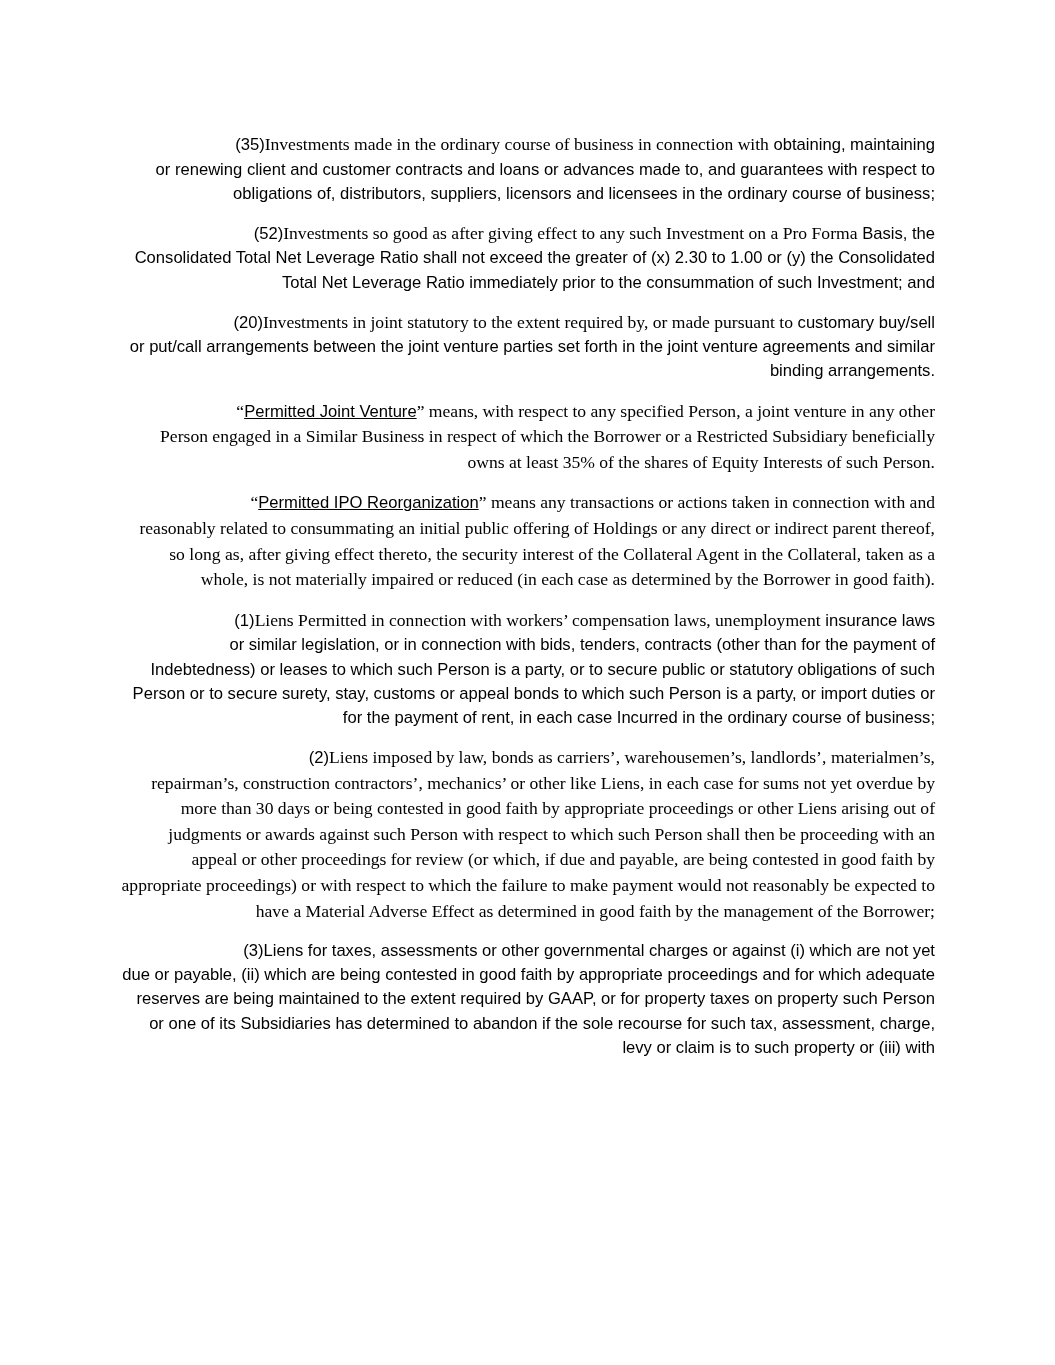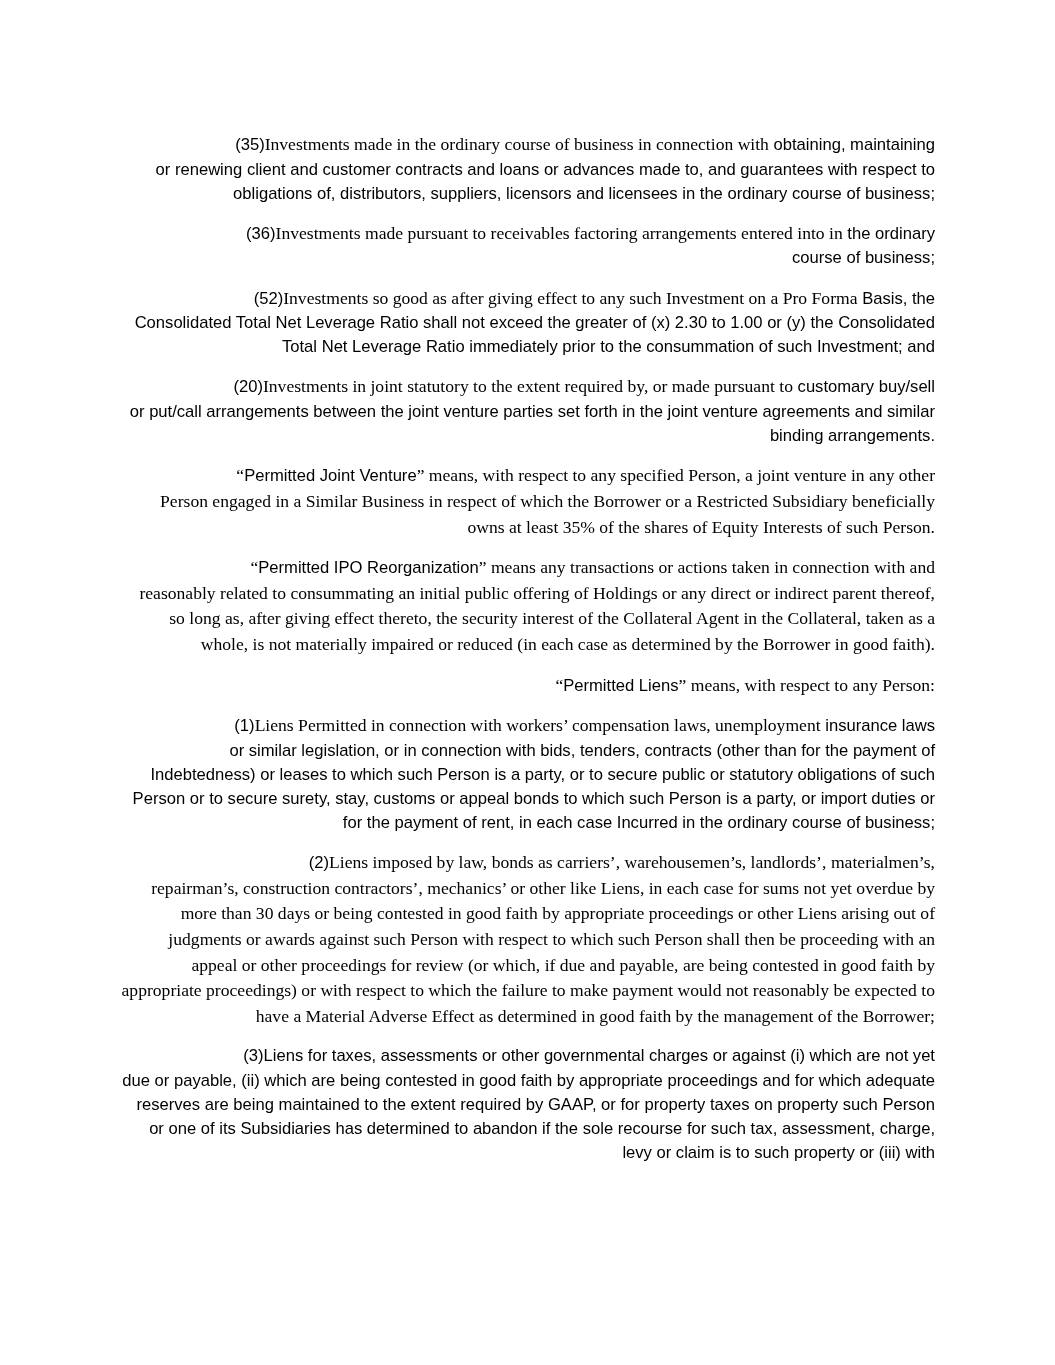--- a/index.html
+++ b/index.html
@@ -38,63 +38,57 @@
   p.numbered {
     text-indent: 0;
     padding-left: 0;
   }
   .num {
     display: inline-block;
     width: 66px;
     margin-left: 66px;
   }
   .defterm {
+    text-decoration: underline;
   }
   .serif {
     font-family: "Liberation Serif", serif;
     font-size: 17.6px;
   }
 </style>
 </head>
 <body>
 
 <div class="page">
   <div class="doc-body">
 
     <p class="numbered">
       <span class="num">(35)</span><span class="serif">Investments made in the ordinary course of business in connection with</span>
       <span>obtaining, maintaining or renewing client and customer contracts and loans or advances made to, and guarantees with respect to obligations of, distributors, suppliers, licensors and licensees in the ordinary course of business;</span>
     </p>
 
-    <p class="numbered">
-      <span class="num">(36)</span><span class="serif">Investments made pursuant to receivables factoring arrangements entered into in</span>
-      <span>the ordinary course of business;</span>
-    </p>
 
     <p class="numbered">
       <span class="num">(52)</span><span class="serif">Investments so good as after giving effect to any such Investment on a Pro Forma</span>
       <span>Basis, the Consolidated Total Net Leverage Ratio shall not exceed the greater of (x) 2.30 to 1.00 or (y) the Consolidated Total Net Leverage Ratio immediately prior to the consummation of such Investment; and</span>
     </p>
 
     <p class="numbered">
       <span class="num">(20)</span><span class="serif">Investments in joint statutory to the extent required by, or made pursuant to</span>
       <span>customary buy/sell or put/call arrangements between the joint venture parties set forth in the joint venture agreements and similar binding arrangements.</span>
     </p>
 
     <p class="indent">
       <span class="serif">“</span><span class="defterm">Permitted Joint Venture</span><span class="serif">”</span><span class="serif"> means, with respect to any specified Person, a joint venture in any other Person engaged in a Similar Business in respect of which the Borrower or a Restricted Subsidiary beneficially owns at least 35% of the shares of Equity Interests of such Person.</span>
     </p>
 
     <p class="indent">
       <span class="serif">“</span><span class="defterm">Permitted IPO Reorganization</span><span class="serif">”</span><span class="serif"> means any transactions or actions taken in connection with and reasonably related to consummating an initial public offering of Holdings or any direct or indirect parent thereof, so long as, after giving effect thereto, the security interest of the Collateral Agent in the Collateral, taken as a whole, is not materially impaired or reduced (in each case as determined by the Borrower in good faith).</span>
     </p>
 
-    <p class="indent">
-      <span class="serif">“</span><span class="defterm">Permitted Liens</span><span class="serif">”</span><span class="serif"> means, with respect to any Person:</span>
-    </p>
 
     <p class="numbered">
       <span class="num">(1)</span><span class="serif">Liens Permitted in connection with workers’ compensation laws, unemployment</span>
       <span>insurance laws or similar legislation, or in connection with bids, tenders, contracts (other than for the payment of Indebtedness) or leases to which such Person is a party, or to secure public or statutory obligations of such Person or to secure surety, stay, customs or appeal bonds to which such Person is a party, or import duties or for the payment of rent, in each case Incurred in the ordinary course of business;</span>
     </p>
 
     <p class="numbered">
       <span class="num">(2)</span><span class="serif">Liens imposed by law, bonds as carriers’, warehousemen’s, landlords’,</span>
       <span class="serif">materialmen’s, repairman’s, construction contractors’, mechanics’ or other like Liens, in each case for sums not yet overdue by more than 30 days or being contested in good faith by appropriate proceedings or other Liens arising out of judgments or awards against such Person with respect to which such Person shall then be proceeding with an appeal or other proceedings for review (or which, if due and payable, are being contested in good faith by appropriate proceedings) or with respect to which the failure to make payment would not reasonably be expected to have a Material Adverse Effect as determined in good faith by the management of the Borrower;</span>
     </p>

